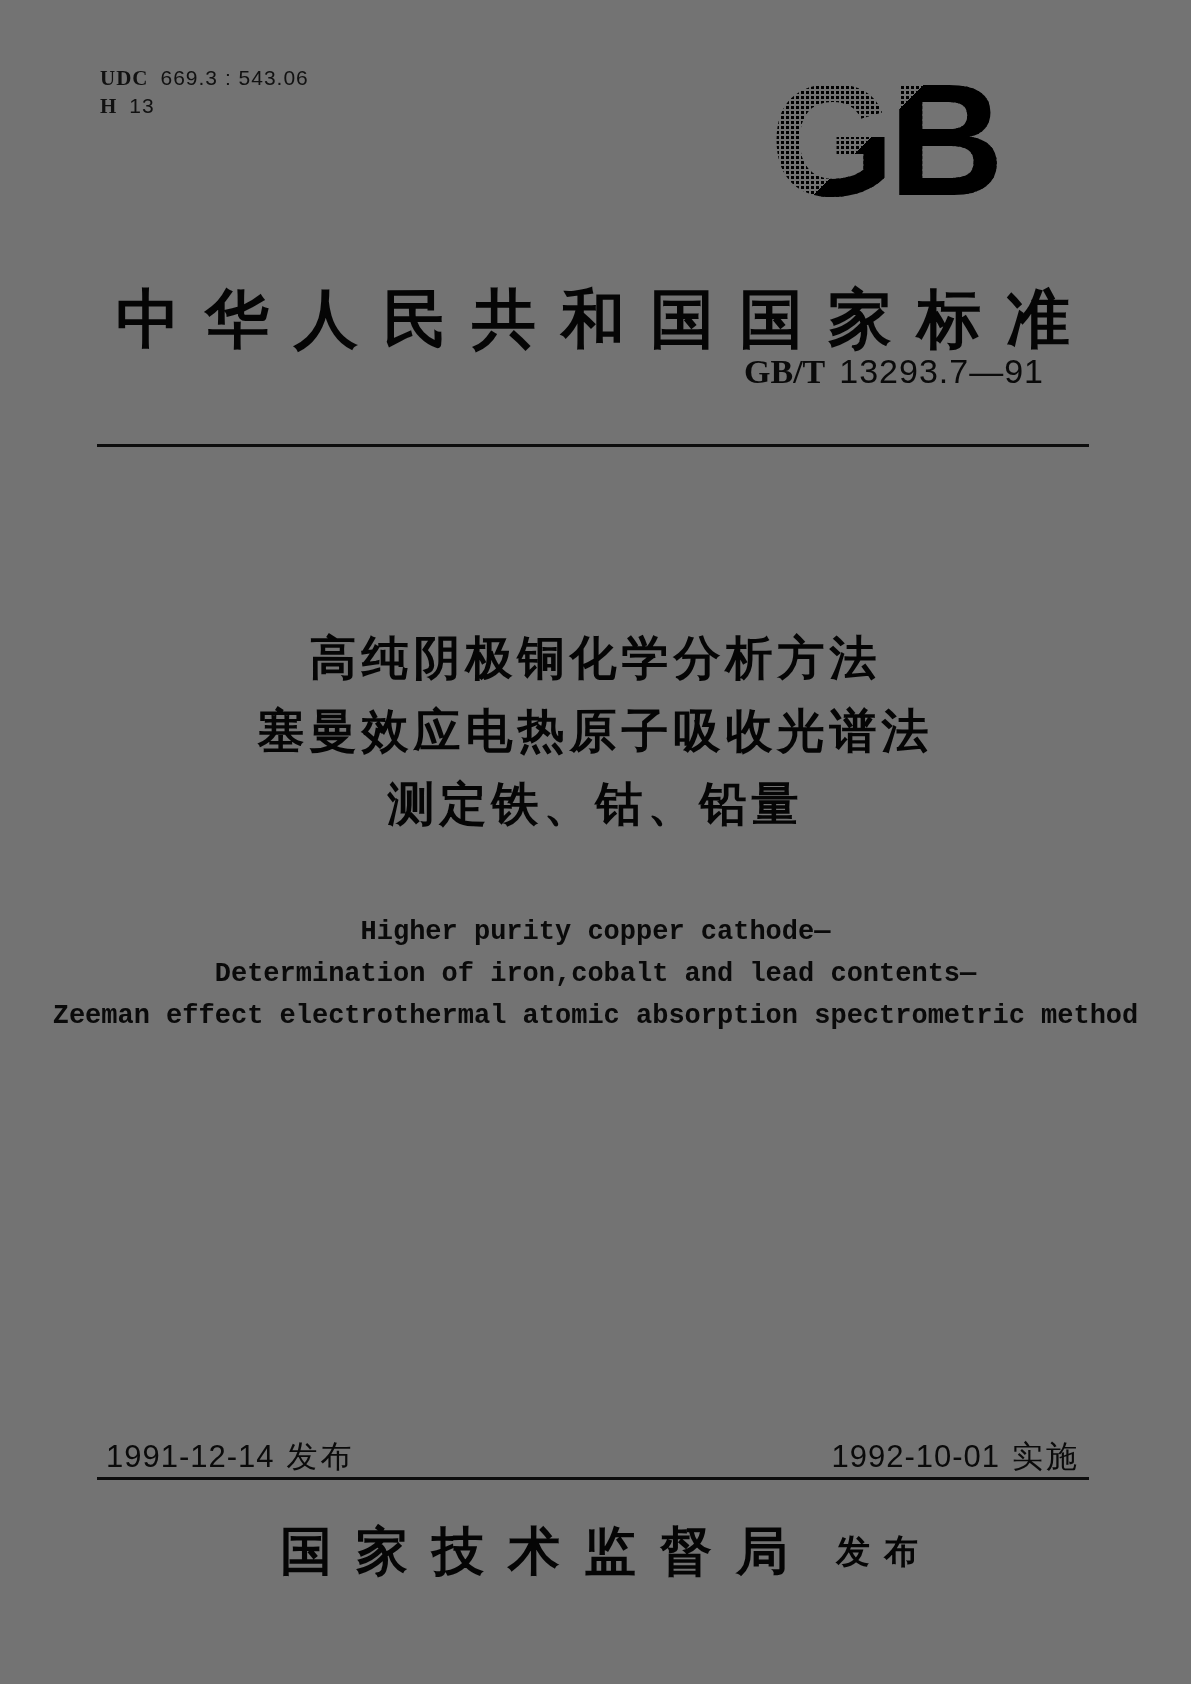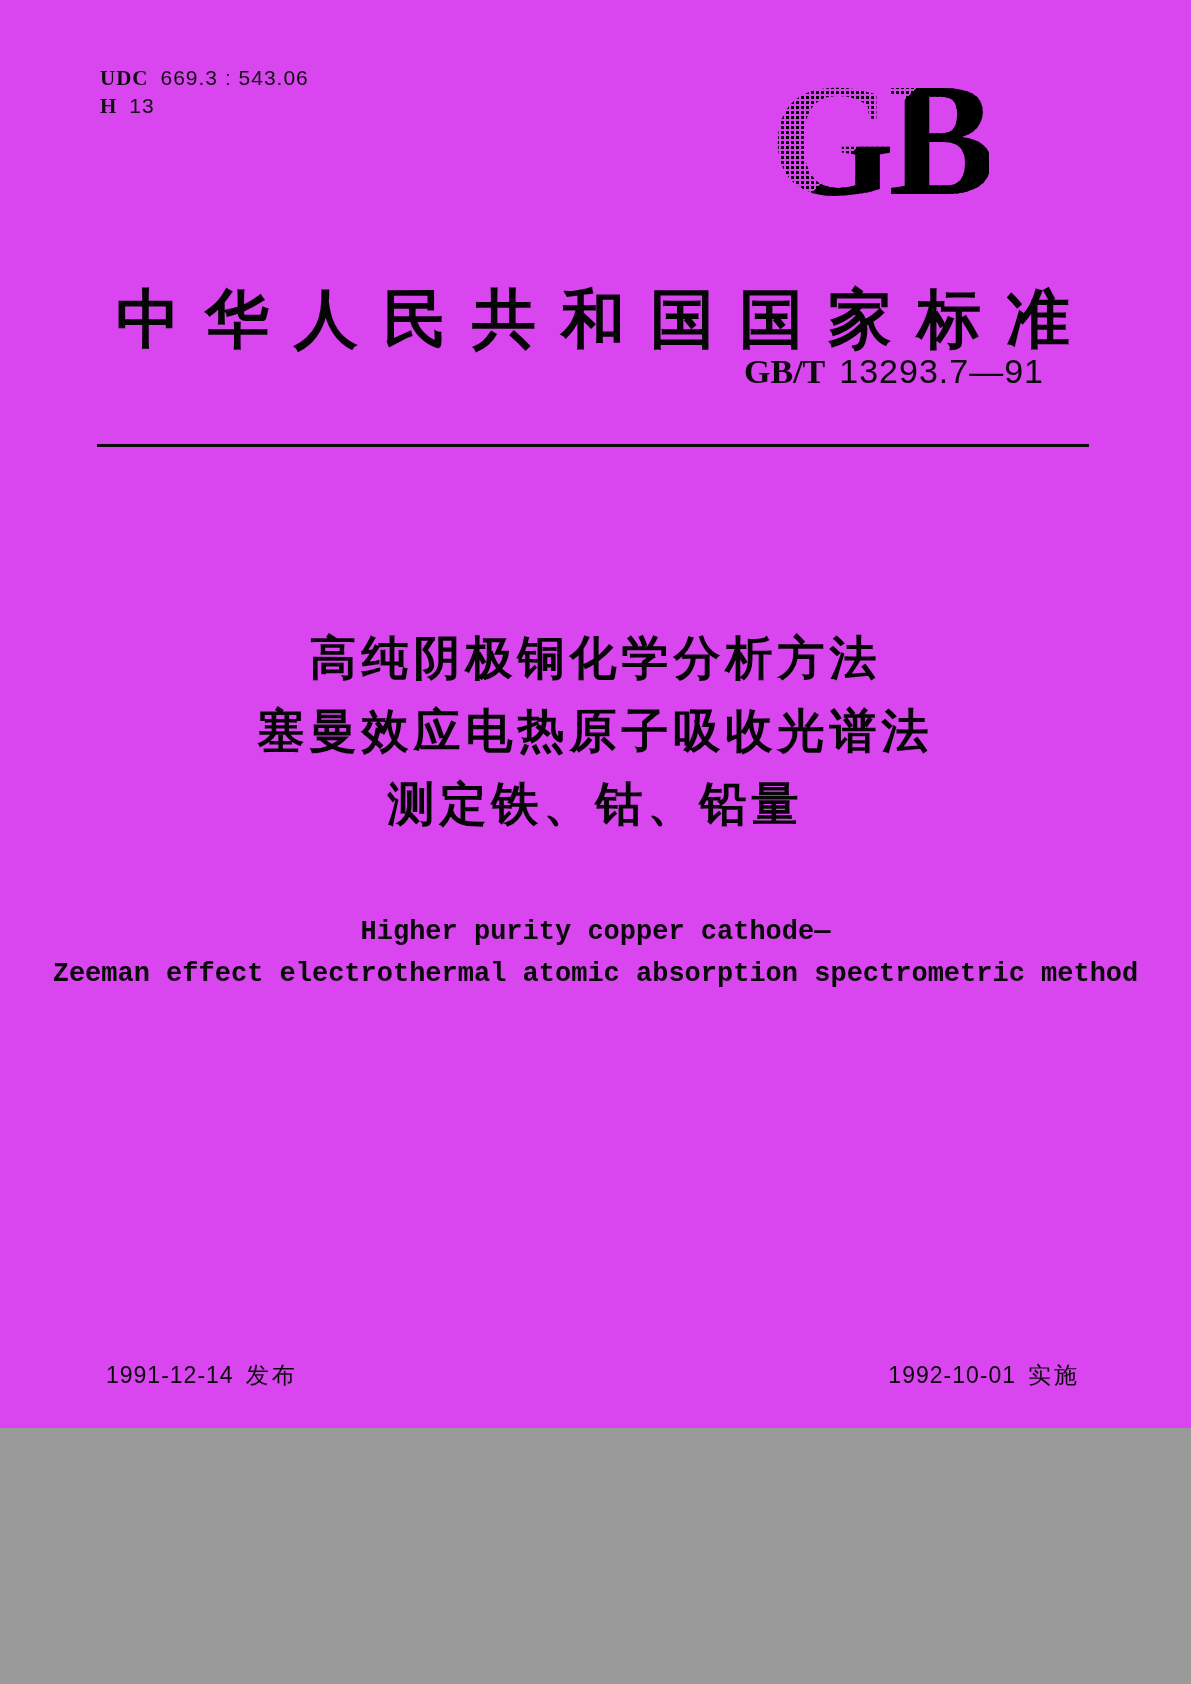--- a/index.html
+++ b/index.html
@@ -1,21 +1,21 @@
 <!DOCTYPE html>
 <html><head>
 <meta charset="utf-8">
 <style>
   html, body { margin: 0; padding: 0; background: #9a9a9a; }
   .page {
     position: relative;
     width: 1191px;
-    height: 1428px;
+    height: 1684px;
     margin: 0 auto;
-    background: #d946ef;
+    background: #737373;
     color: #000;
     font-family: "Liberation Sans", sans-serif;
     overflow: hidden;
   }
 
   
   .udc-block {
     position: absolute;
     left: 100px;
     top: 64px;
@@ -28,21 +28,21 @@
     font-family: "Liberation Serif", serif;
     font-weight: bold;
     margin-right: 12px;
   }
 
   
   .gb-logo {
     position: absolute;
     left: 770px;
     top: 60px;
-    font-family: Liberation Serif, serif;
+    font-family: Liberation Sans, sans-serif;
     font-weight: bold;
     font-size: 160px;
     line-height: 1;
     letter-spacing: -6px;
     background-image:
       linear-gradient(135deg, rgba(0,0,0,0) 0 46%, #000 46%),
       radial-gradient(circle, #000 1.6px, rgba(0,0,0,0) 1.7px);
     background-size: 100% 100%, 5px 5px;
     -webkit-background-clip: text;
     background-clip: text;
@@ -121,22 +121,22 @@
     font-family: Liberation Mono, monospace;
     font-weight: bold;
     font-size: 27px;
     color: #0a0a0a;
   }
   .title-en .line { line-height: 42px; }
 
   
   .date-issue, .date-impl {
     position: absolute;
-    top: 1360px;
-    font-size: 23px;
+    top: 1436px;
+    font-size: 31px;
     font-weight: 500;
     letter-spacing: 1px;
     white-space: nowrap;
     color: #0a0a0a;
     text-align: center;
   }
   .date-issue { left: 106px; }
   .date-impl { right: 111px; }
   .date-label { margin-left: 12px; letter-spacing: 3px; }
 
@@ -191,20 +191,21 @@
   <div class="rule rule-top"></div>
 
   <div class="title-cn">
     <div class="line">高纯阴极铜化学分析方法</div>
     <div class="line">塞曼效应电热原子吸收光谱法</div>
     <div class="line">测定铁、钴、铅量</div>
   </div>
 
   <div class="title-en">
     <div class="line">Higher purity copper cathode—</div>
+    <div class="line">Determination of iron,cobalt and lead contents—</div>
     <div class="line">Zeeman effect electrothermal atomic absorption spectrometric method</div>
   </div>
 
   <div class="date-issue">
     <span>1991-12-14</span><span class="date-label">发布</span>
   </div>
 
   <div class="date-impl">
     <span>1992-10-01</span><span class="date-label">实施</span>
   </div>

